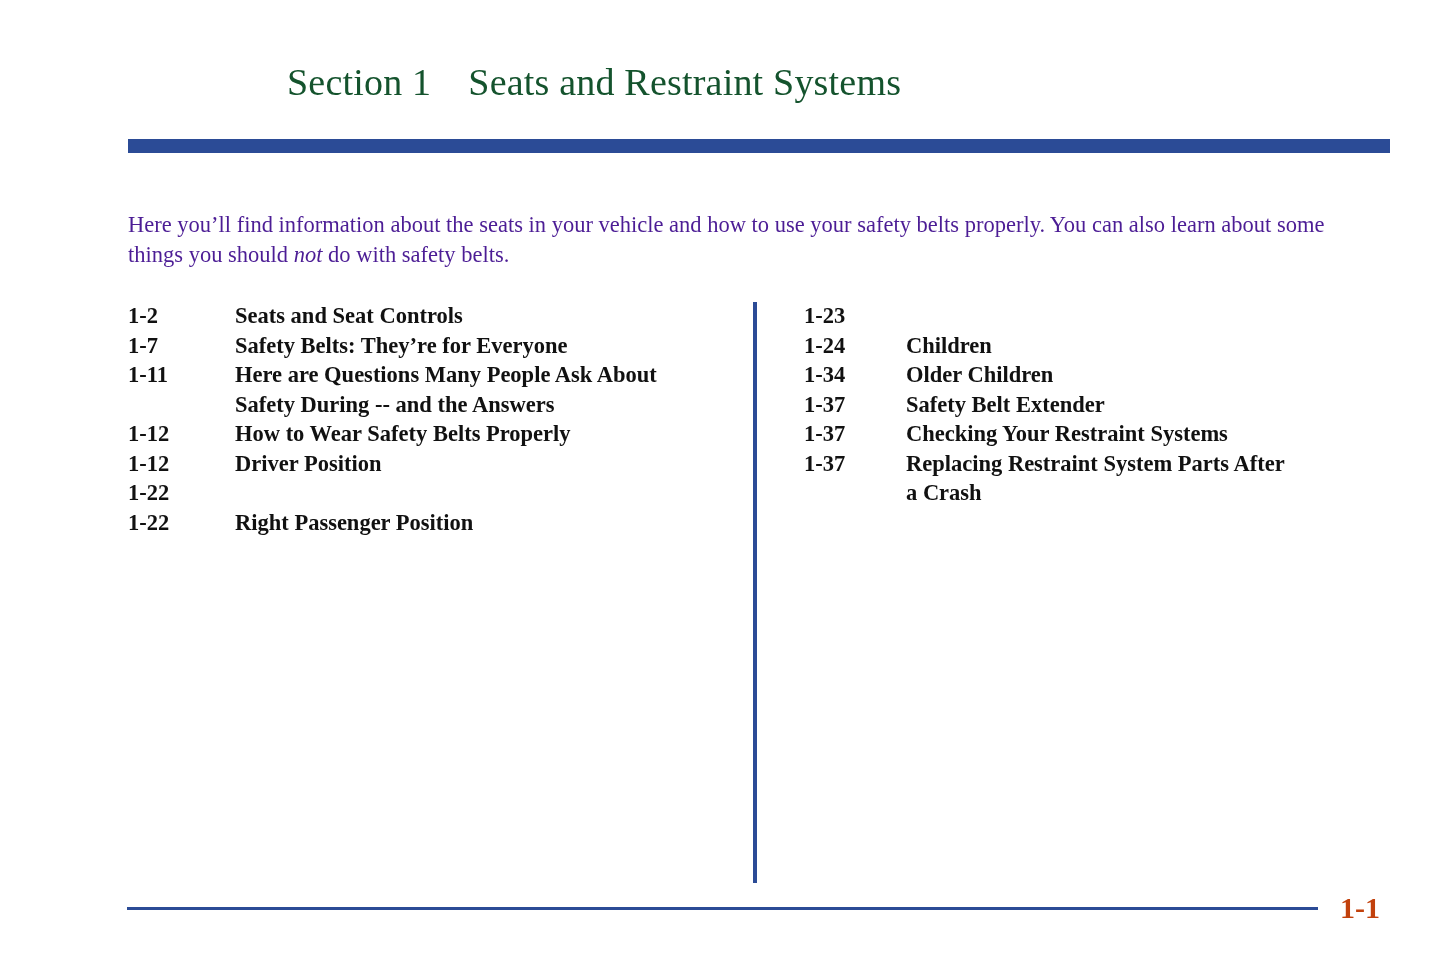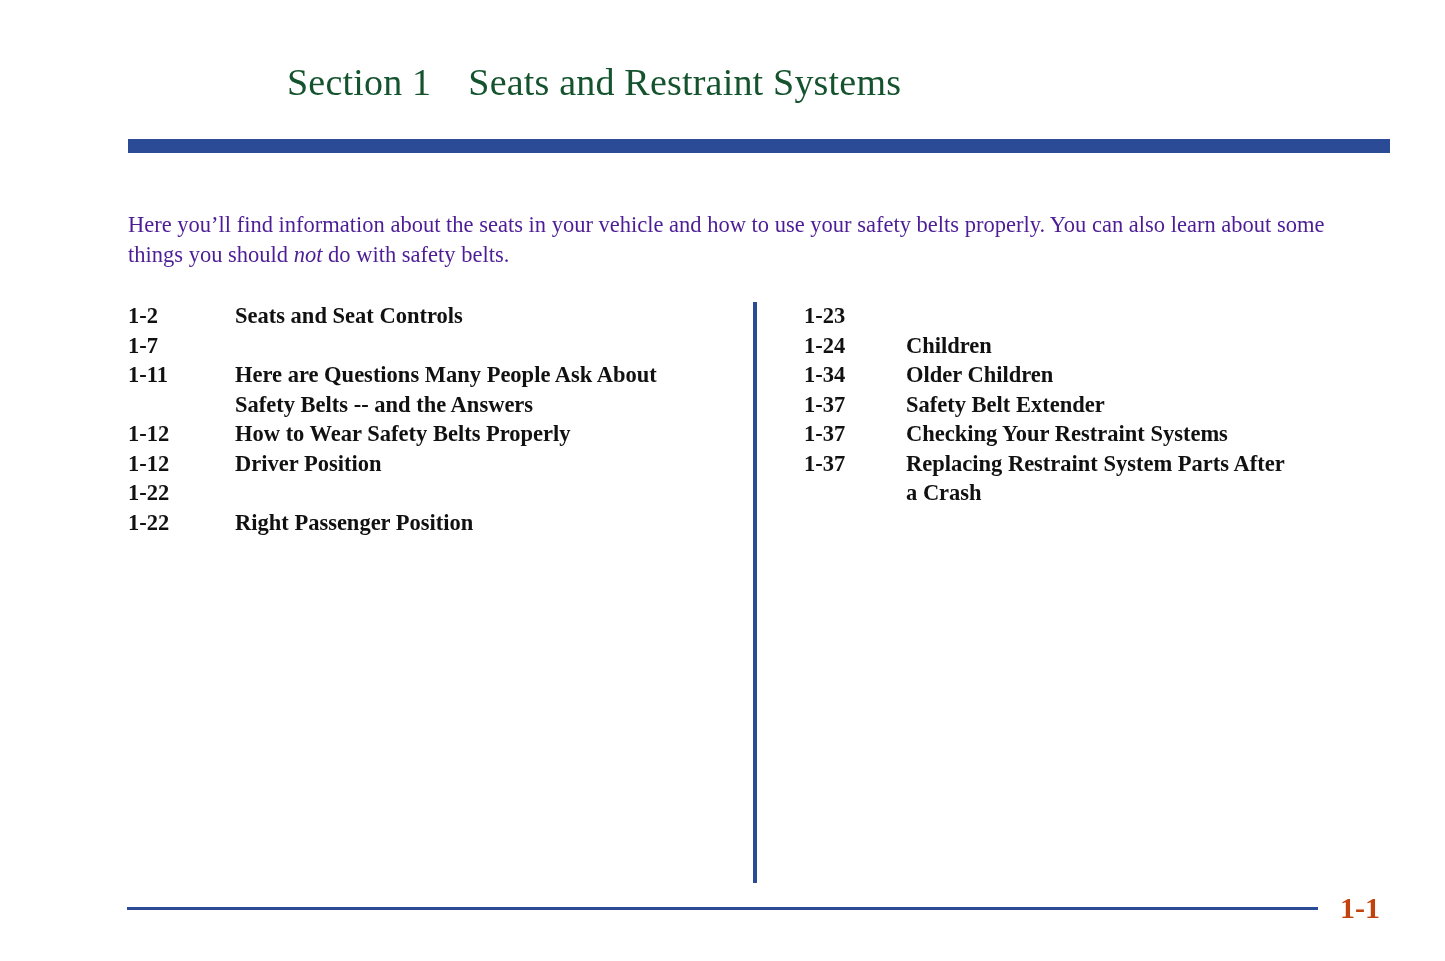--- a/index.html
+++ b/index.html
@@ -87,25 +87,26 @@
 
   <p class="intro"><span>Here you’ll find information about the seats in your vehicle and how to use your safety belts properly. You can also learn about some things you should </span><em>not</em><span> do with safety belts.</span></p>
 
   <div class="toc-col left">
     <div class="toc-row">
       <span class="ref">1-2</span>
       <span class="toc-title">Seats and Seat Controls</span>
     </div>
     <div class="toc-row">
       <span class="ref">1-7</span>
+      <span class="toc-title">Safety Belts: They’re for Everyone</span>
     </div>
     <div class="toc-row">
       <span class="ref">1-11</span>
       <span class="toc-title">Here are Questions Many People Ask About
-Safety Belts -- and the Answers</span>
+Safety During -- and the Answers</span>
     </div>
     <div class="toc-row">
       <span class="ref">1-12</span>
       <span class="toc-title">How to Wear Safety Belts Properly</span>
     </div>
     <div class="toc-row">
       <span class="ref">1-12</span>
       <span class="toc-title">Driver Position</span>
     </div>
     <div class="toc-row">

